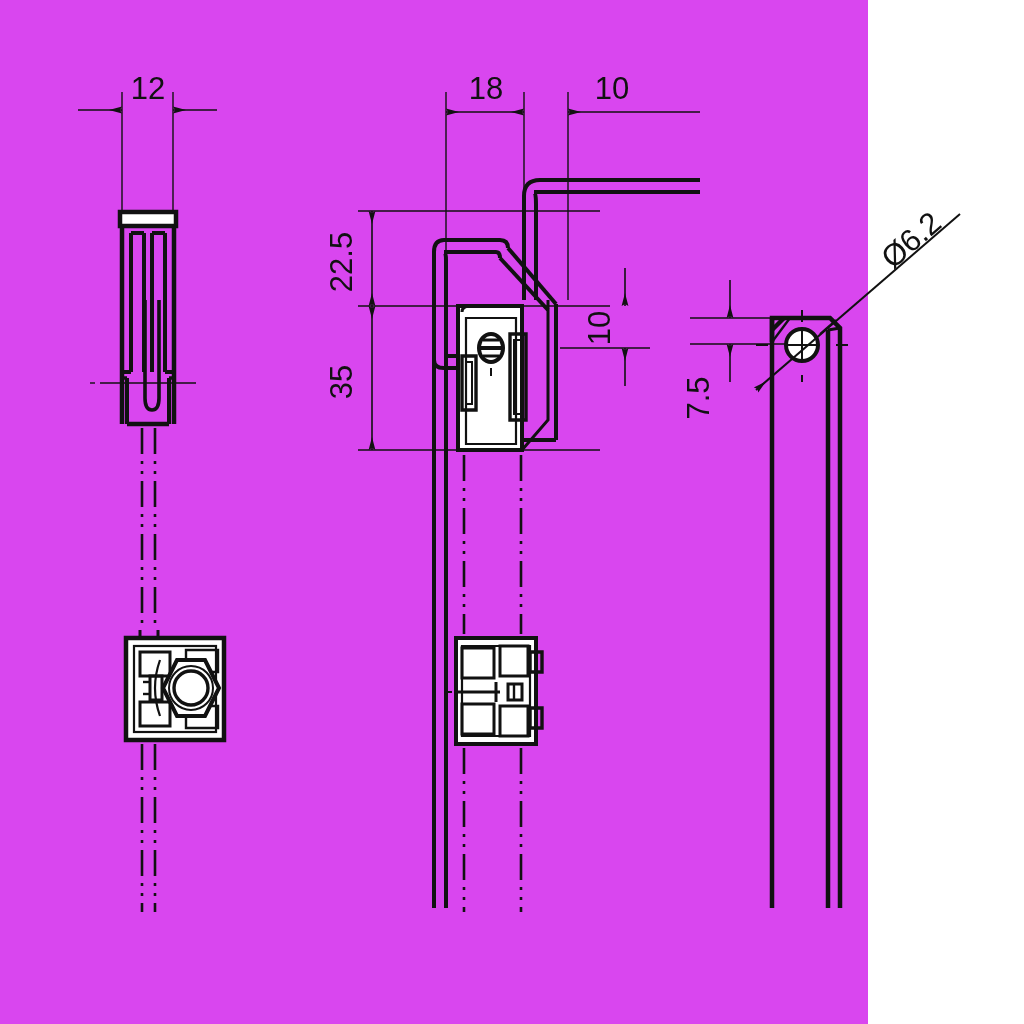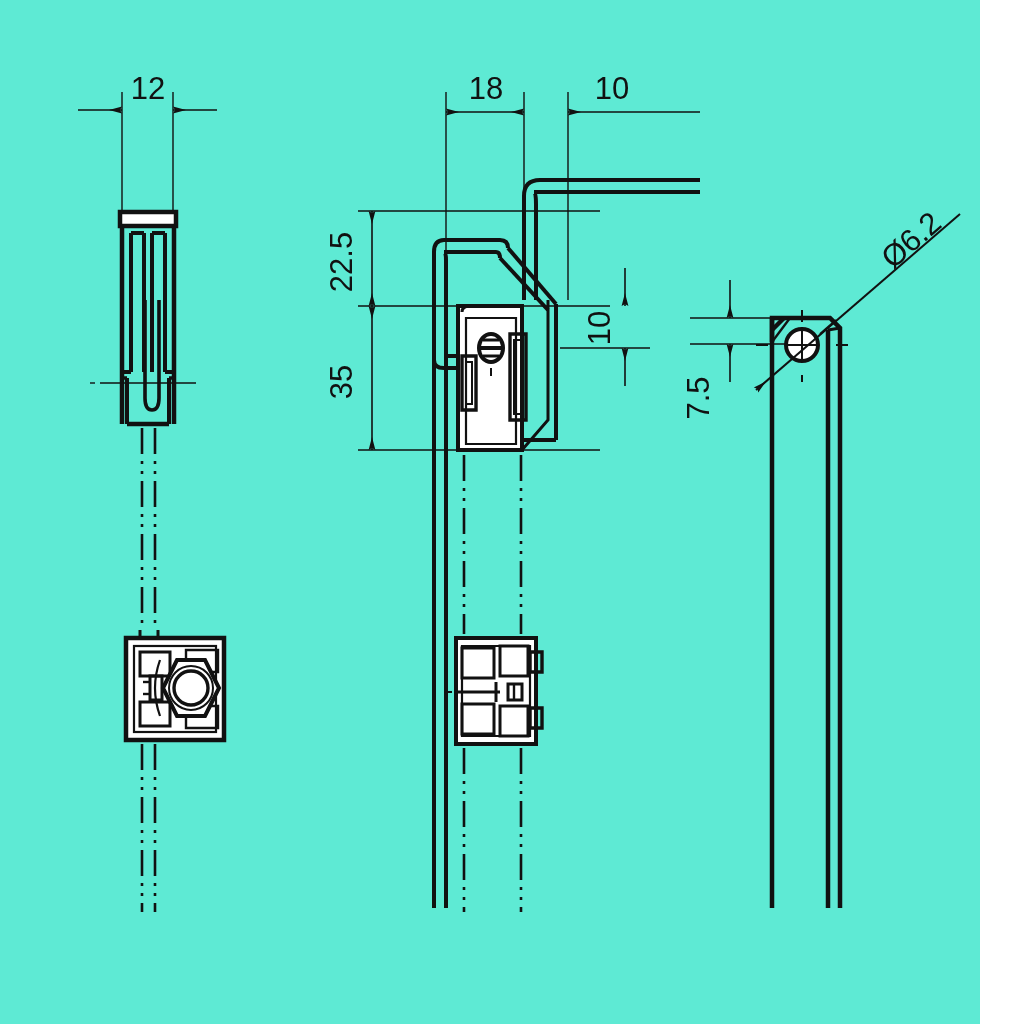--- a/index.html
+++ b/index.html
@@ -1,18 +1,18 @@
 <!DOCTYPE html>
 <html><head>
 <meta charset="utf-8">
 <style>
   html,body{margin:0;padding:0;background:#ffffff;}
   body{width:1024px;height:1024px;overflow:hidden;
        font-family:"Liberation Sans", sans-serif;}
-  #sheet{position:relative;width:980px;height:1024px;background:#5eead4;}
+  #sheet{position:relative;width:868px;height:1024px;background:#d946ef;}
   svg{display:block;}
   .dimtext{font-family:"Liberation Sans", sans-serif;font-size:31px;fill:#111;}
 </style>
 </head>
 <body>
 
 <div id="sheet">
 <svg width="1024" height="1024" viewBox="0 0 1024 1024">
 
   <defs>

